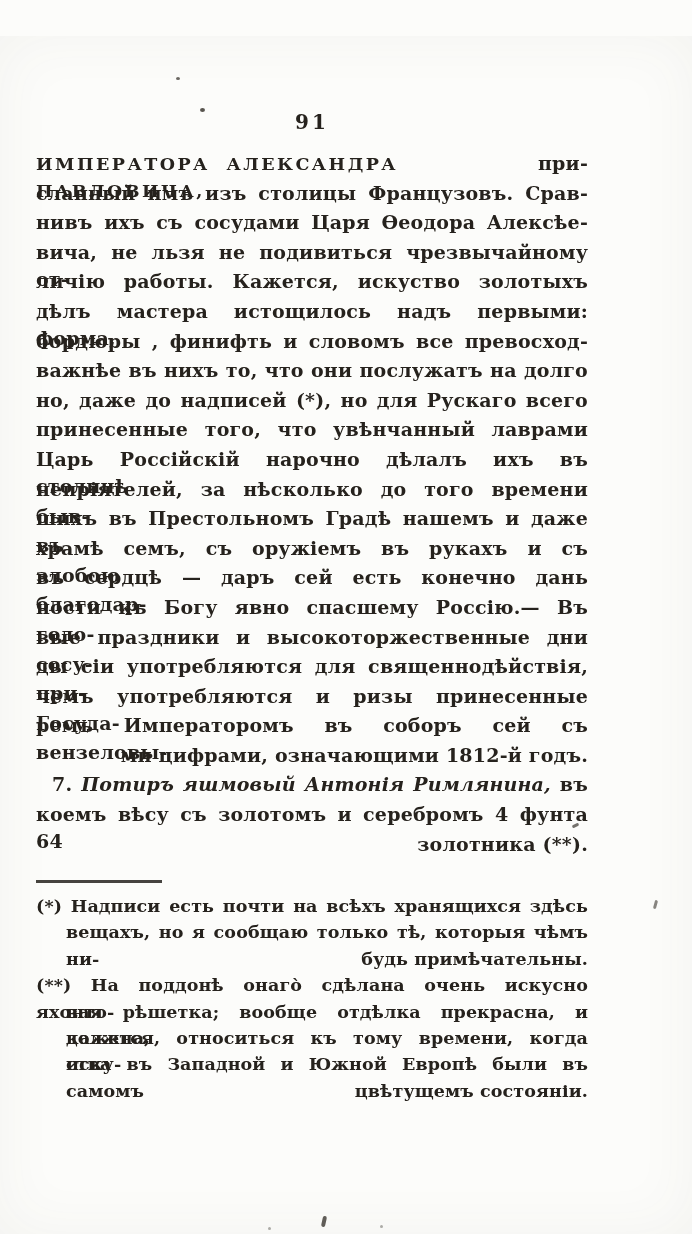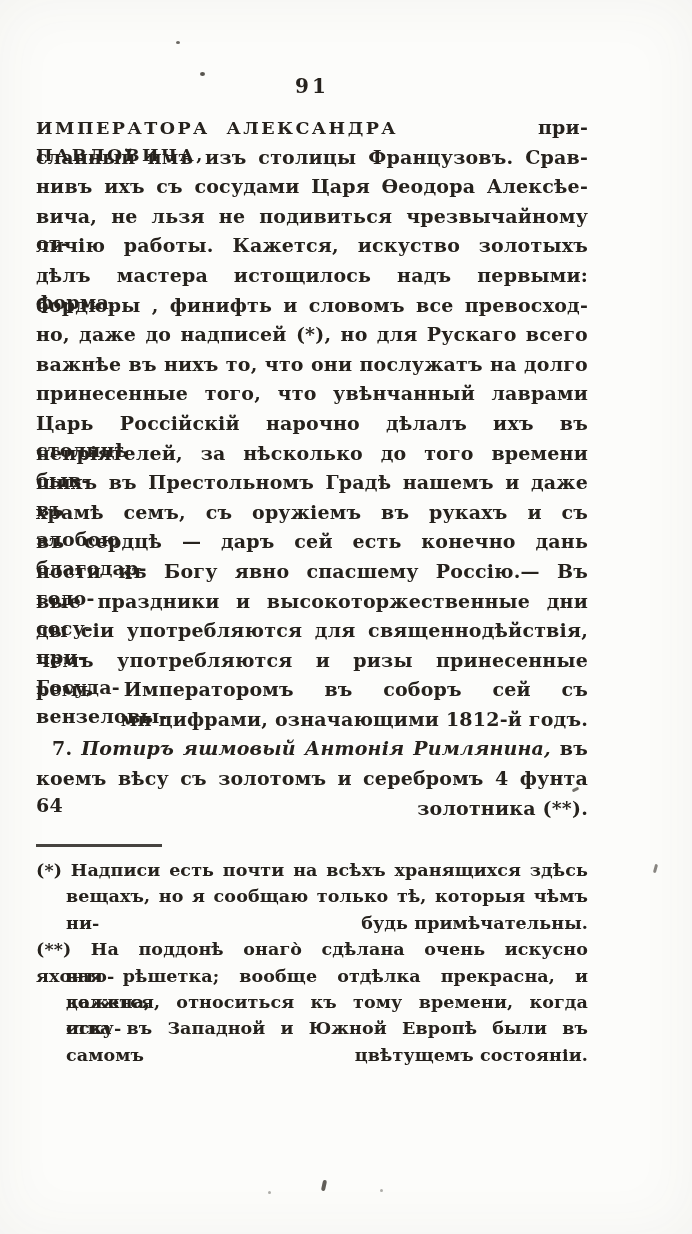--- a/index.html
+++ b/index.html
@@ -8,20 +8,21 @@
   body {
     background: var(--paper);
     font-family: "DejaVu Serif", "Liberation Serif", serif;
     color: var(--ink);
     overflow: hidden;
     position: relative;
   }
   .page {
     position:absolute; inset:0;
     box-shadow: inset 0 0 60px rgba(80,70,55,0.05);
+    margin-top: 36px;
   }
   .page-number {
     position:absolute; top:74px; left:36px; width:552px;
     text-align:center;
     font-size:20px; font-weight:700; letter-spacing:3px;
   }
   .text-block {
     position:absolute; top:114px; left:36px; width:552px;
   }
   .line {
@@ -75,22 +76,22 @@
       <span class="caps">ИМПЕРАТОРА АЛЕКСАНДРА ПАВЛОВИЧА,</span>
       <span class="opening-tail">при-</span>
     </div>
 
     <div class="line j">сланный имъ изъ столицы Французовъ. Срав-</div>
     <div class="line j">нивъ ихъ съ сосудами Царя Ѳеодора Алексѣе-</div>
     <div class="line j">вича, не льзя не подивиться чрезвычайному от-</div>
     <div class="line j">личію работы. Кажется, искуство золотыхъ</div>
     <div class="line j">дѣлъ мастера истощилось надъ первыми: форма,</div>
     <div class="line j">бордюры , финифть и словомъ все превосход-</div>
+    <div class="line j">важнѣе въ нихъ то, что они послужатъ на долго</div>
     <div class="line j">но, даже до надписей (*), но для Рускаго всего</div>
-    <div class="line j">важнѣе въ нихъ то, что они послужатъ на долго</div>
     <div class="line j">принесенные того, что увѣнчанный лаврами</div>
     <div class="line j">Царь Россійскій нарочно дѣлалъ ихъ въ столицѣ</div>
     <div class="line j">непріятелей, за нѣсколько до того времени быв-</div>
     <div class="line j">шихъ въ Престольномъ Градѣ нашемъ и даже въ</div>
     <div class="line j">храмѣ семъ, съ оружіемъ въ рукахъ и съ злобою</div>
     <div class="line j">въ сердцѣ — даръ сей есть конечно дань благодар-</div>
     <div class="line j">ности къ Богу явно спасшему Россію.— Въ годо-</div>
     <div class="line j">вые праздники и высокоторжественные дни сосу-</div>
     <div class="line j">ды сіи употребляются для священнодѣйствія, при-</div>
     <div class="line j">чемъ употребляются и ризы принесенные Госуда-</div>

